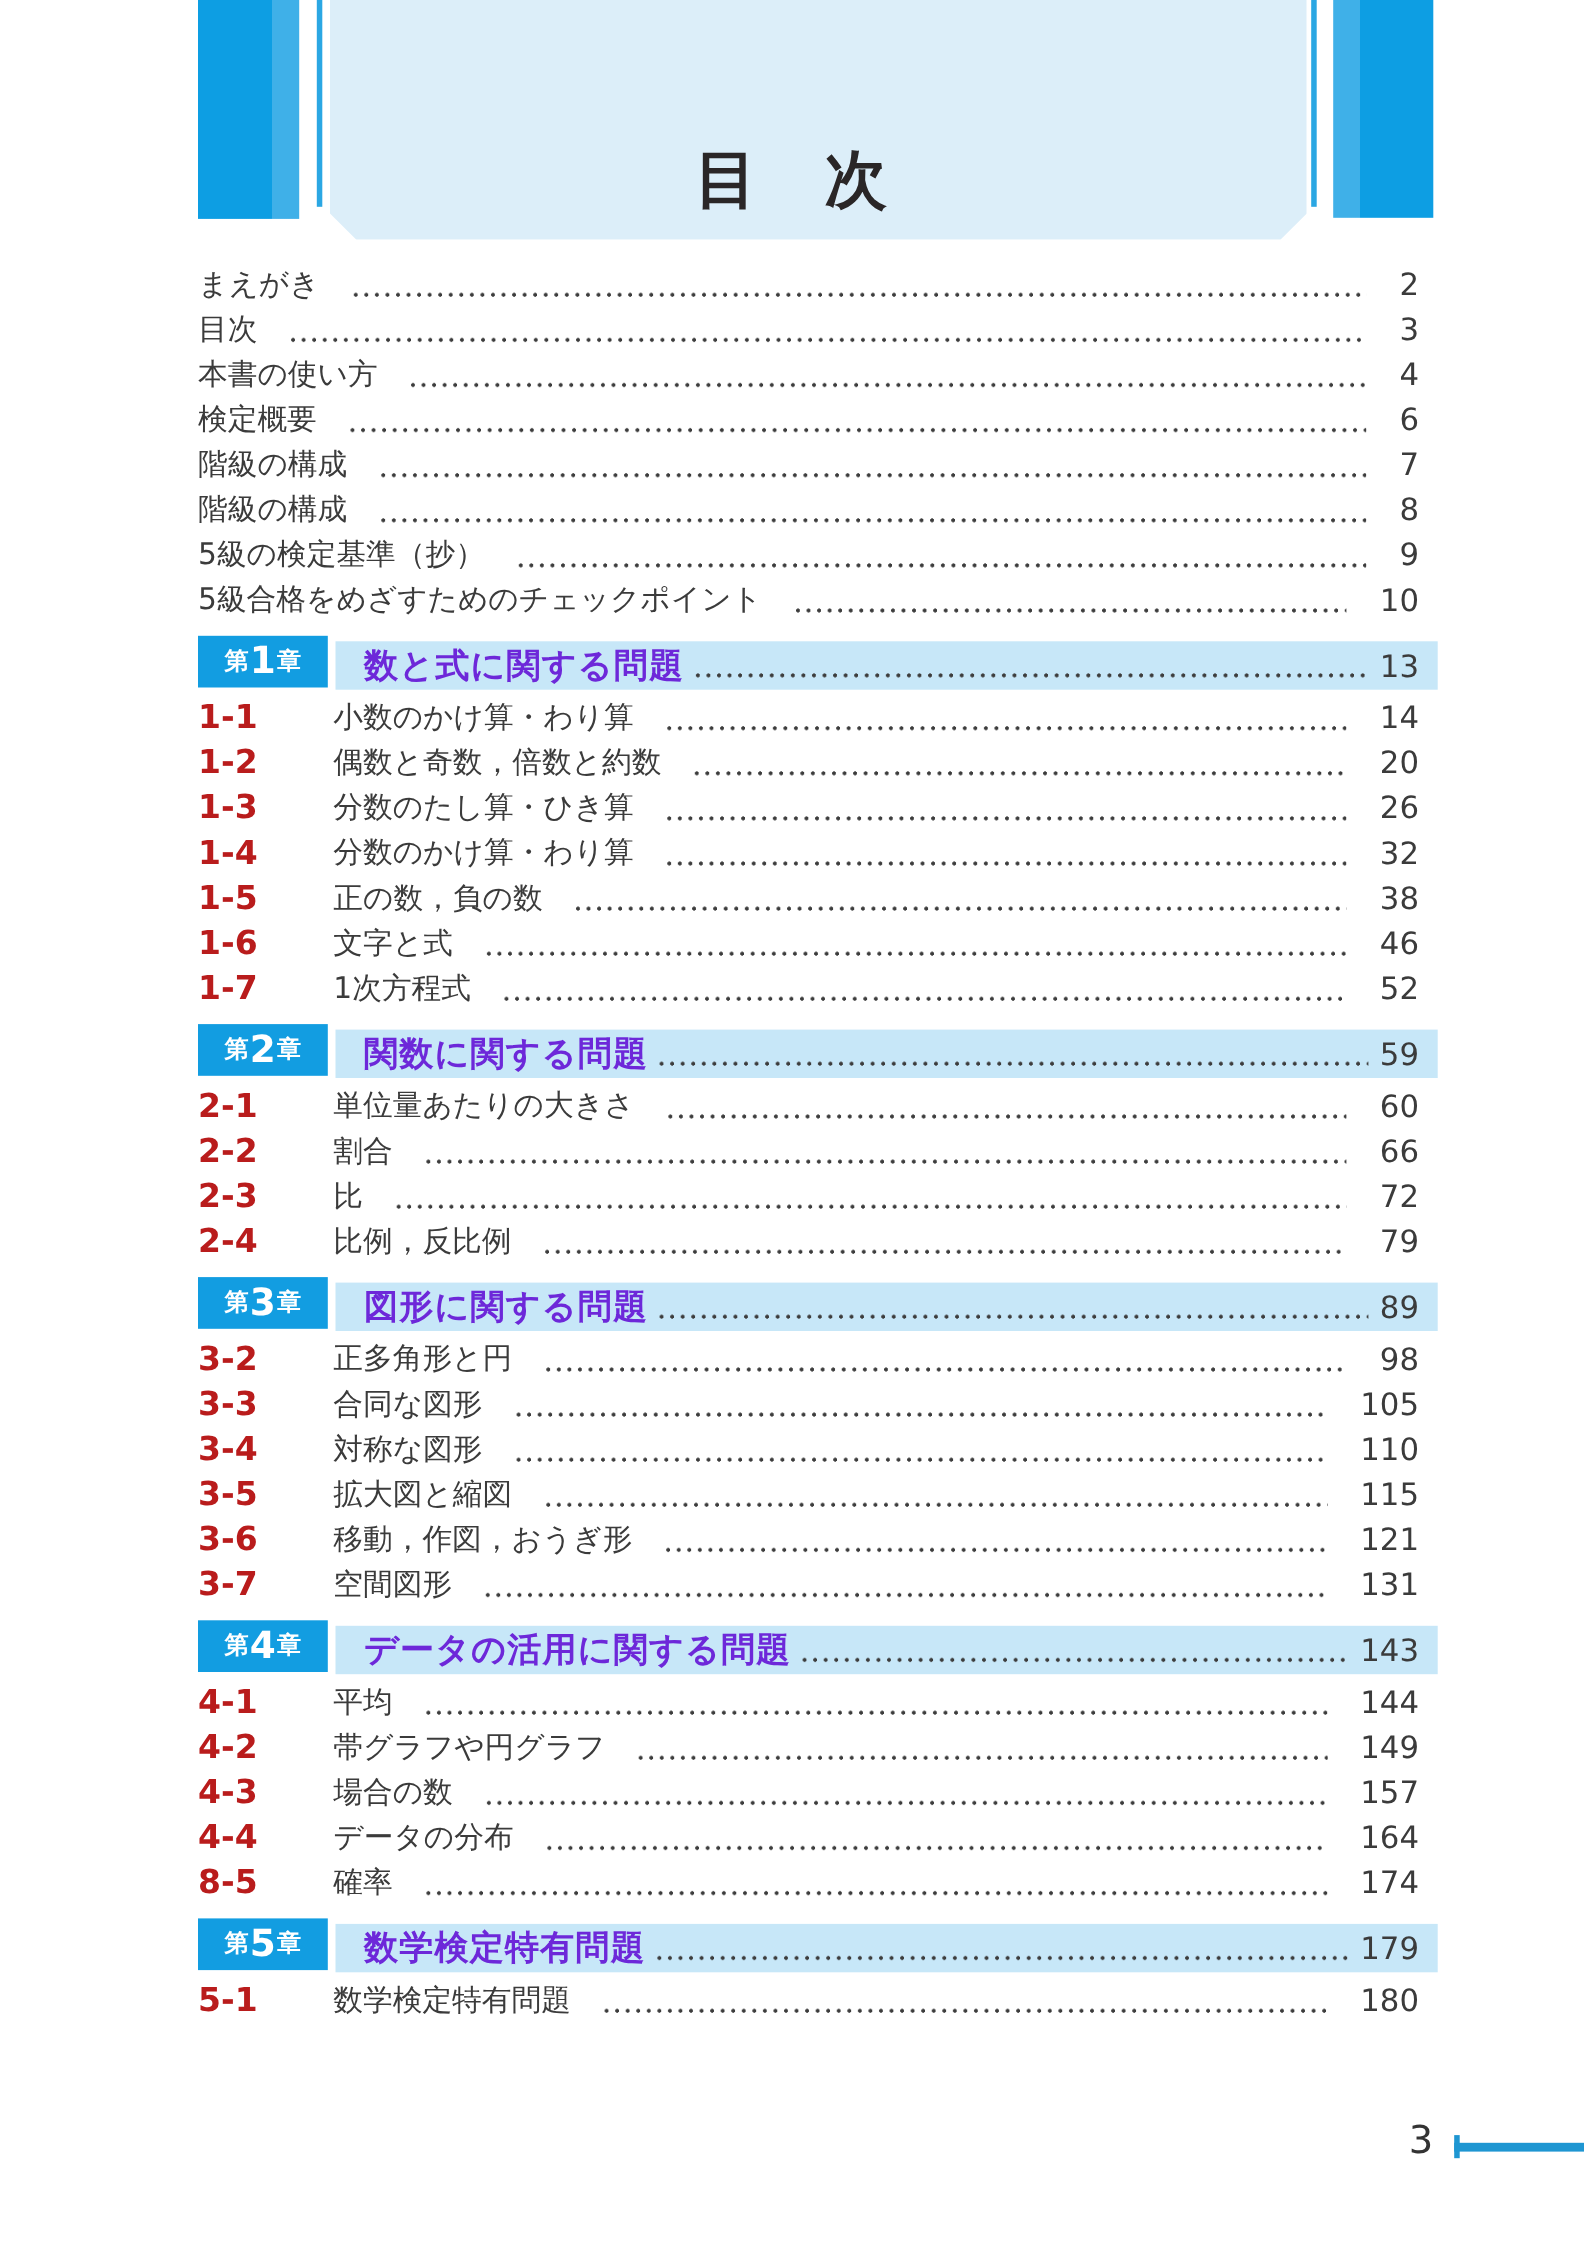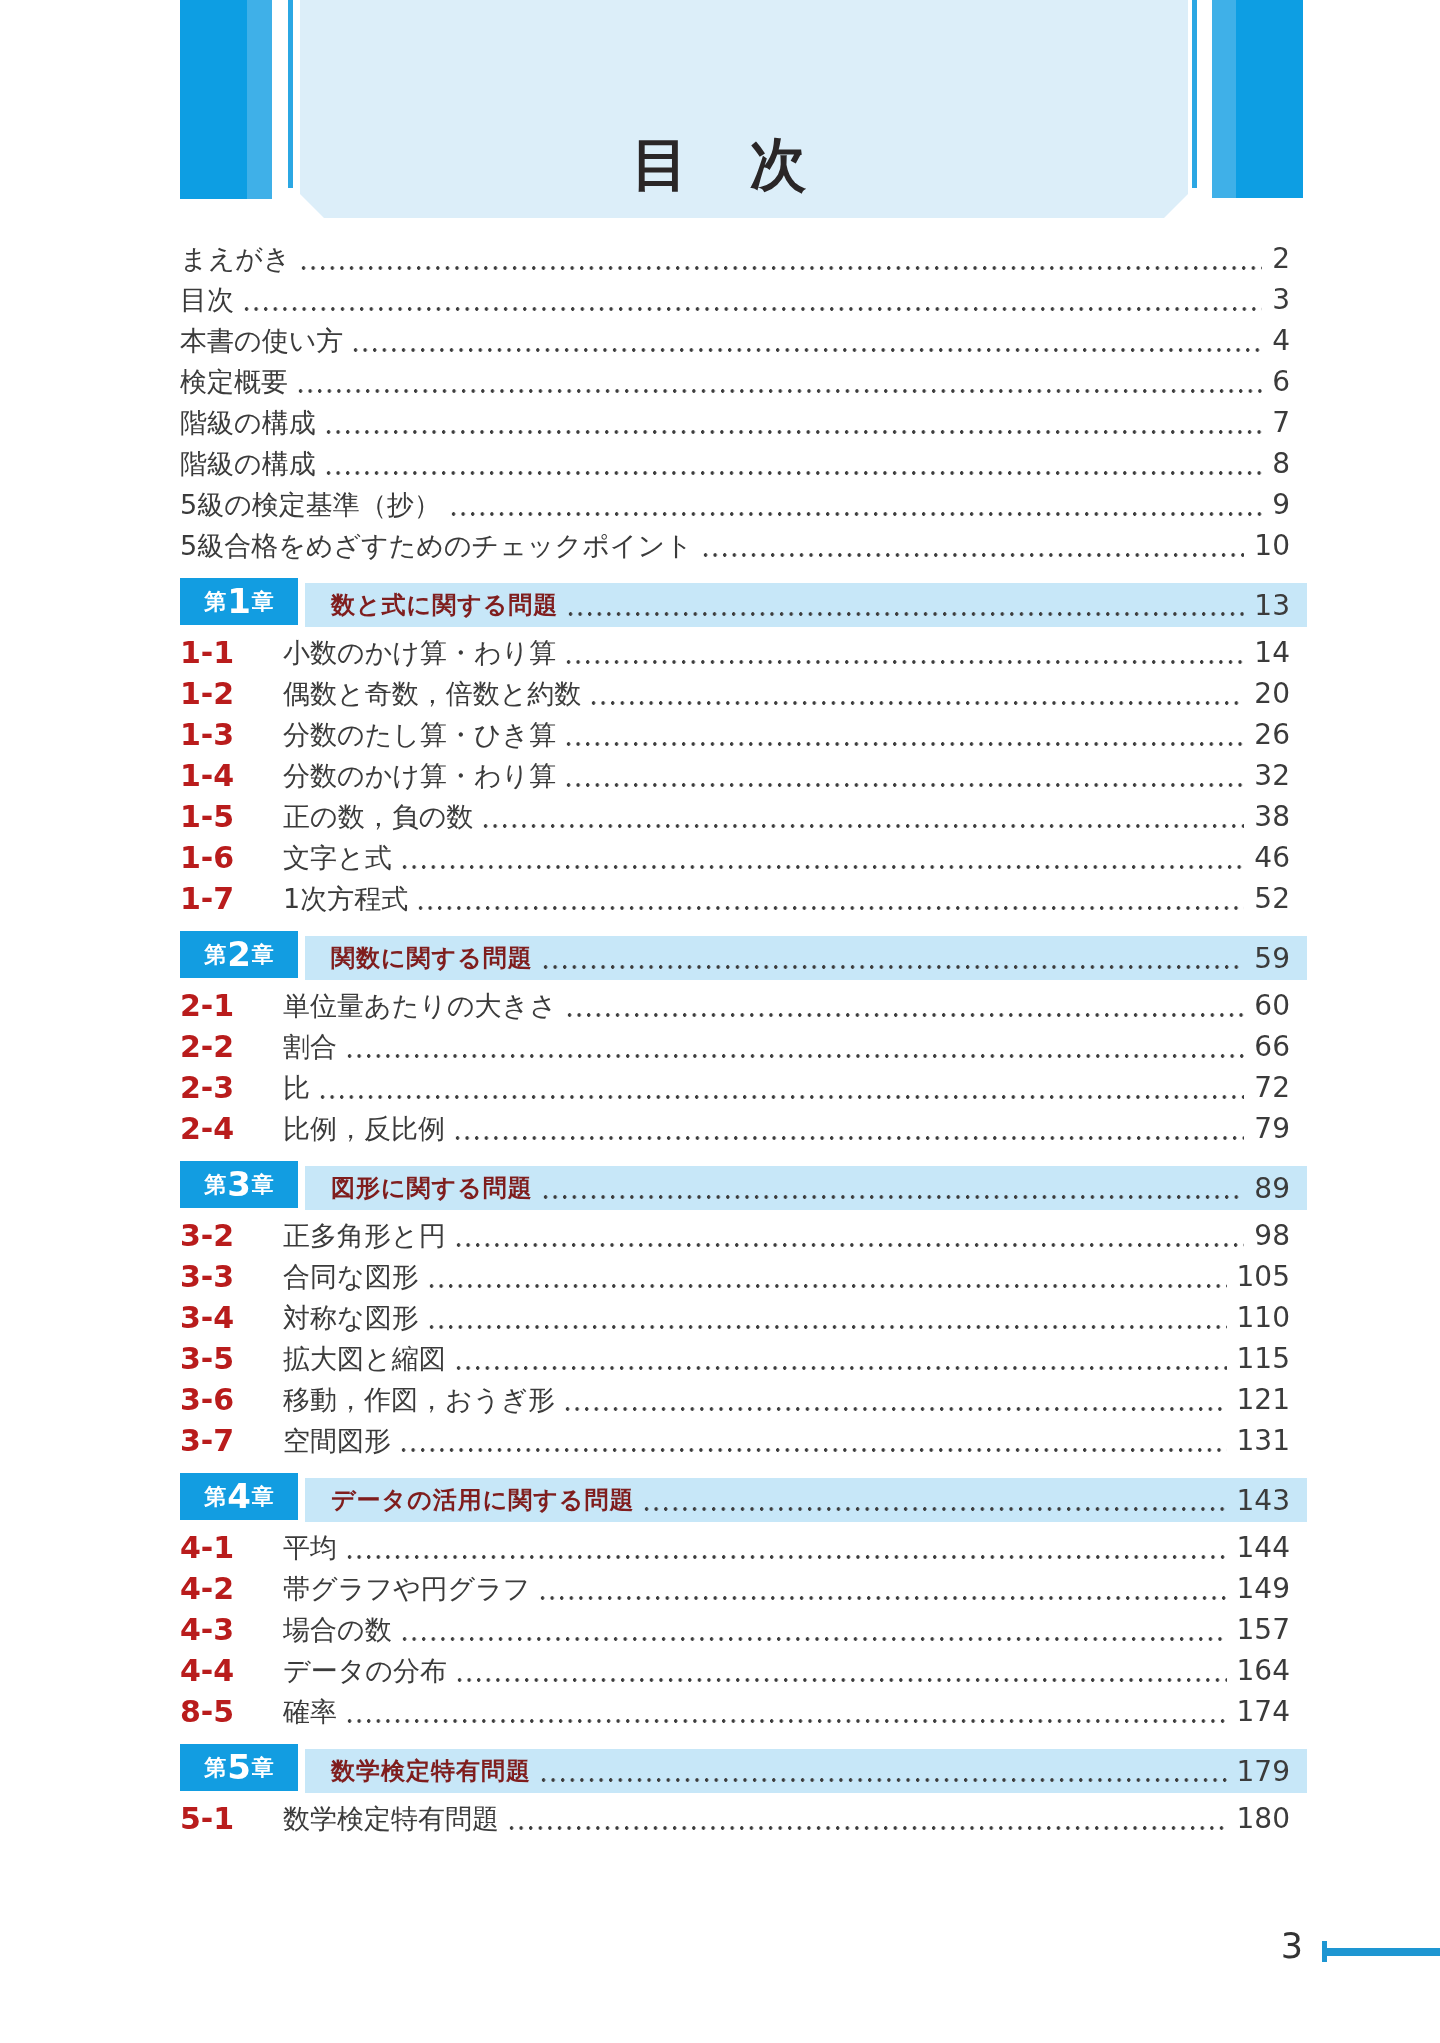--- a/index.html
+++ b/index.html
@@ -21,34 +21,34 @@
     position:absolute;left:300px;top:0;width:888px;height:218px;background:#dceef9;
     clip-path:polygon(0 0,100% 0,100% calc(100% - 24px),calc(100% - 24px) 100%,24px 100%,0 calc(100% - 24px));
   }
   .header-title{
     position:absolute;left:0;right:0;top:92px;text-align:center;
     font-size:57px;font-weight:800;color:#2a2627;letter-spacing:2px;line-height:1;margin-top:44px;
   }
   
   .toc{position:absolute;left:180px;top:238px;width:1127px;}
   .row{height:41px;display:flex;align-items:center;width:1110px;
-    color:#3b3b3b;font-size:27px;line-height:1;}
+    color:#3b3b3b;font-size:27px;line-height:1;gap:20px;}
   .leader{flex:1;height:4px;margin:0 10px 0 8px;transform:translateY(9px);
     background-image:radial-gradient(circle at 4.5px 50%, #3c3c3c 1.55px, rgba(0,0,0,0) 2px);
     background-size:9.6px 4px;background-repeat:repeat-x;}
   .pnum{font-size:28px;color:#3b3b3b;text-align:right;white-space:nowrap;}
   .secnum{width:103px;font-size:30px;font-weight:bold;color:#b91c1c;flex:0 0 auto;}
   .chap-row{position:relative;height:49px;margin:12px 0 5px;width:1127px;}
   .chap-badge{position:absolute;left:0;top:0;width:118px;height:47px;background:#129de1;
     color:#ffffff;display:flex;align-items:center;justify-content:center;line-height:1;}
   .chap-badge .bsmall{font-size:22px;font-weight:bold;}
   .chap-badge .bbig{font-size:34px;font-weight:800;margin:0 1px 2px 1px;}
   .chap-bar{position:absolute;left:125px;top:5px;right:0;height:44px;background:#c7e7f8;
     display:flex;align-items:center;box-sizing:border-box;padding:0 17px 0 26px;}
-  .chap-title{font-size:24px;font-weight:bold;color:#7f1d1d;letter-spacing:1px;line-height:1;}
+  .chap-title{font-size:31px;font-weight:bold;color:#6d28d9;letter-spacing:1px;line-height:1;}
   
   .footer-num{position:absolute;top:1929px;right:137px;font-size:35px;color:#333333;line-height:1;}
   .footer-rule-v{position:absolute;left:1322px;top:1941px;width:5px;height:21px;background:#1e96d2;}
   .footer-rule-h{position:absolute;left:1322px;top:1948px;width:118px;height:8px;background:#1e96d2;}
 </style>
 </head>
 <body>
 
 <div class="side-bar left"></div>
 <div class="thin-line left"></div>

